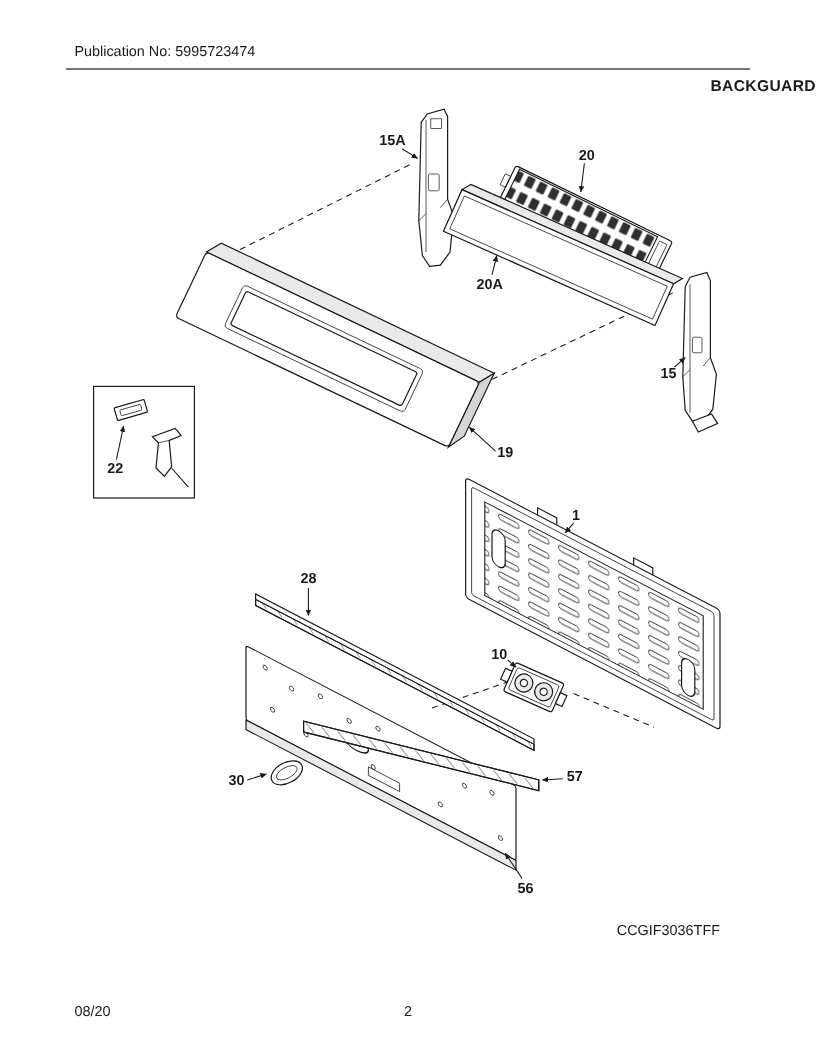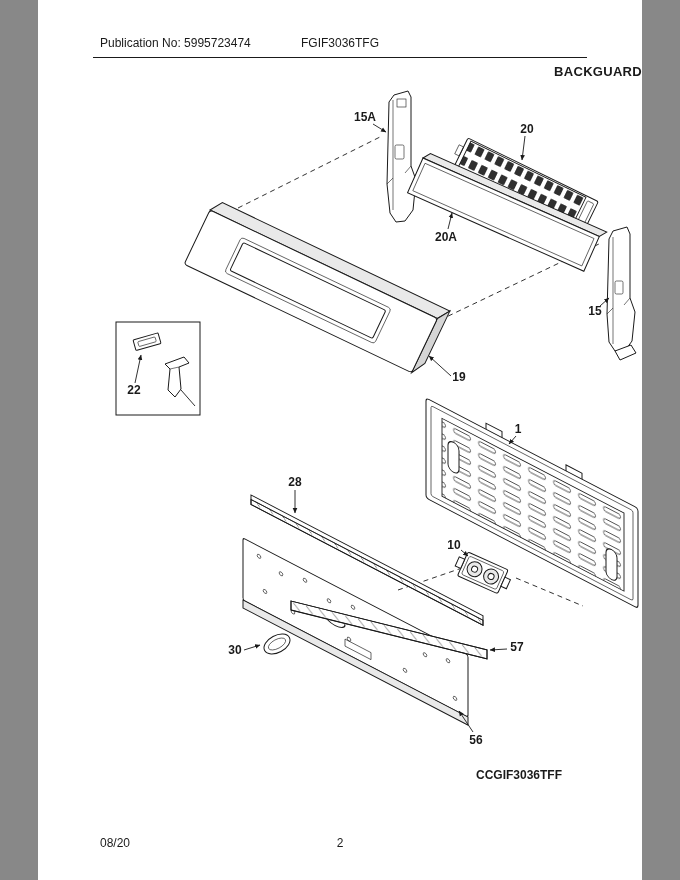--- a/index.html
+++ b/index.html
@@ -1,29 +1,29 @@
 <!DOCTYPE html>
 <html style="--line: #1a1a1a; --shade: #e9e9e9; --shade_dark: #d5d5d5; --key: #2f2f2f; --paper: #ffffff;"><head>
 <meta charset="utf-8">
 <style>
   :root{
     --line:#1a1a1a; --shade:#e9e9e9; --shade_dark:#d5d5d5; --key:#2f2f2f; --paper:#ffffff;
   }
   html,body{margin:0;padding:0;background:#888;}
   .page{
-    position:relative;width:604px;height:880px;background:var(--paper);
+    position:relative;width:680px;height:880px;background:var(--paper);
     font-family:"Liberation Sans","DejaVu Sans",sans-serif;color:var(--line);
     overflow:hidden;margin:0 auto;
   }
   .pub{position:absolute;left:62px;top:36px;font-size:12px;}
   .model{position:absolute;left:0;right:0;top:36px;text-align:center;font-size:12px;}
   .rule{position:absolute;left:55px;right:55px;top:57px;height:1px;background:var(--line);}
   .title{position:absolute;left:0;right:0;top:64px;margin:0;text-align:right;
          font-size:13px;font-weight:bold;letter-spacing:.3px;}
-  .diagcode{position:absolute;right:80px;top:768px;font-size:12px;font-weight:bold;}
+  .diagcode{position:absolute;right:80px;top:768px;font-size:12px;font-weight:normal;}
   .f-date{position:absolute;left:62px;top:836px;font-size:12px;}
   .f-page{position:absolute;left:0;right:0;top:836px;text-align:center;font-size:12px;}
   svg#diagram{position:absolute;left:0;top:0;}
 
   
   .st{fill:#fff;stroke:var(--line);stroke-width:1;}
   .sg{fill:var(--shade);stroke:var(--line);stroke-width:1;}
   .sg2{fill:var(--shade_dark);stroke:var(--line);stroke-width:1;}
   .sn{fill:none;stroke:var(--line);stroke-width:1;}
   .thin{stroke-width:.6;}
@@ -36,21 +36,20 @@
   .pv{fill:none;stroke:var(--line);stroke-width:.7;}
   .pt{stroke:var(--line);stroke-width:.6;}
   .pk{fill:var(--key);}
 </style>
 </head>
 <body>
 
 <div class="page">
 
   <div class="pub">Publication No: 5995723474</div>
-  <div class="model">FGIF3036TFG</div>
   <div class="rule"></div>
   <h1 class="title">BACKGUARD</h1>
 
   <svg id="diagram" width="680" height="880" viewBox="0 0 680 880">
     <defs>
       <marker id="arw" viewBox="0 0 10 10" refX="8.5" refY="5" markerWidth="6.5" markerHeight="6.5" orient="auto">
         <path class="mk" d="M0,1 L9,5 L0,9 z"></path>
       </marker>
       <pattern id="keys" patternUnits="userSpaceOnUse" width="11" height="15">
         <rect class="pk" x="2" y="3" width="7" height="9" rx="1"></rect>

